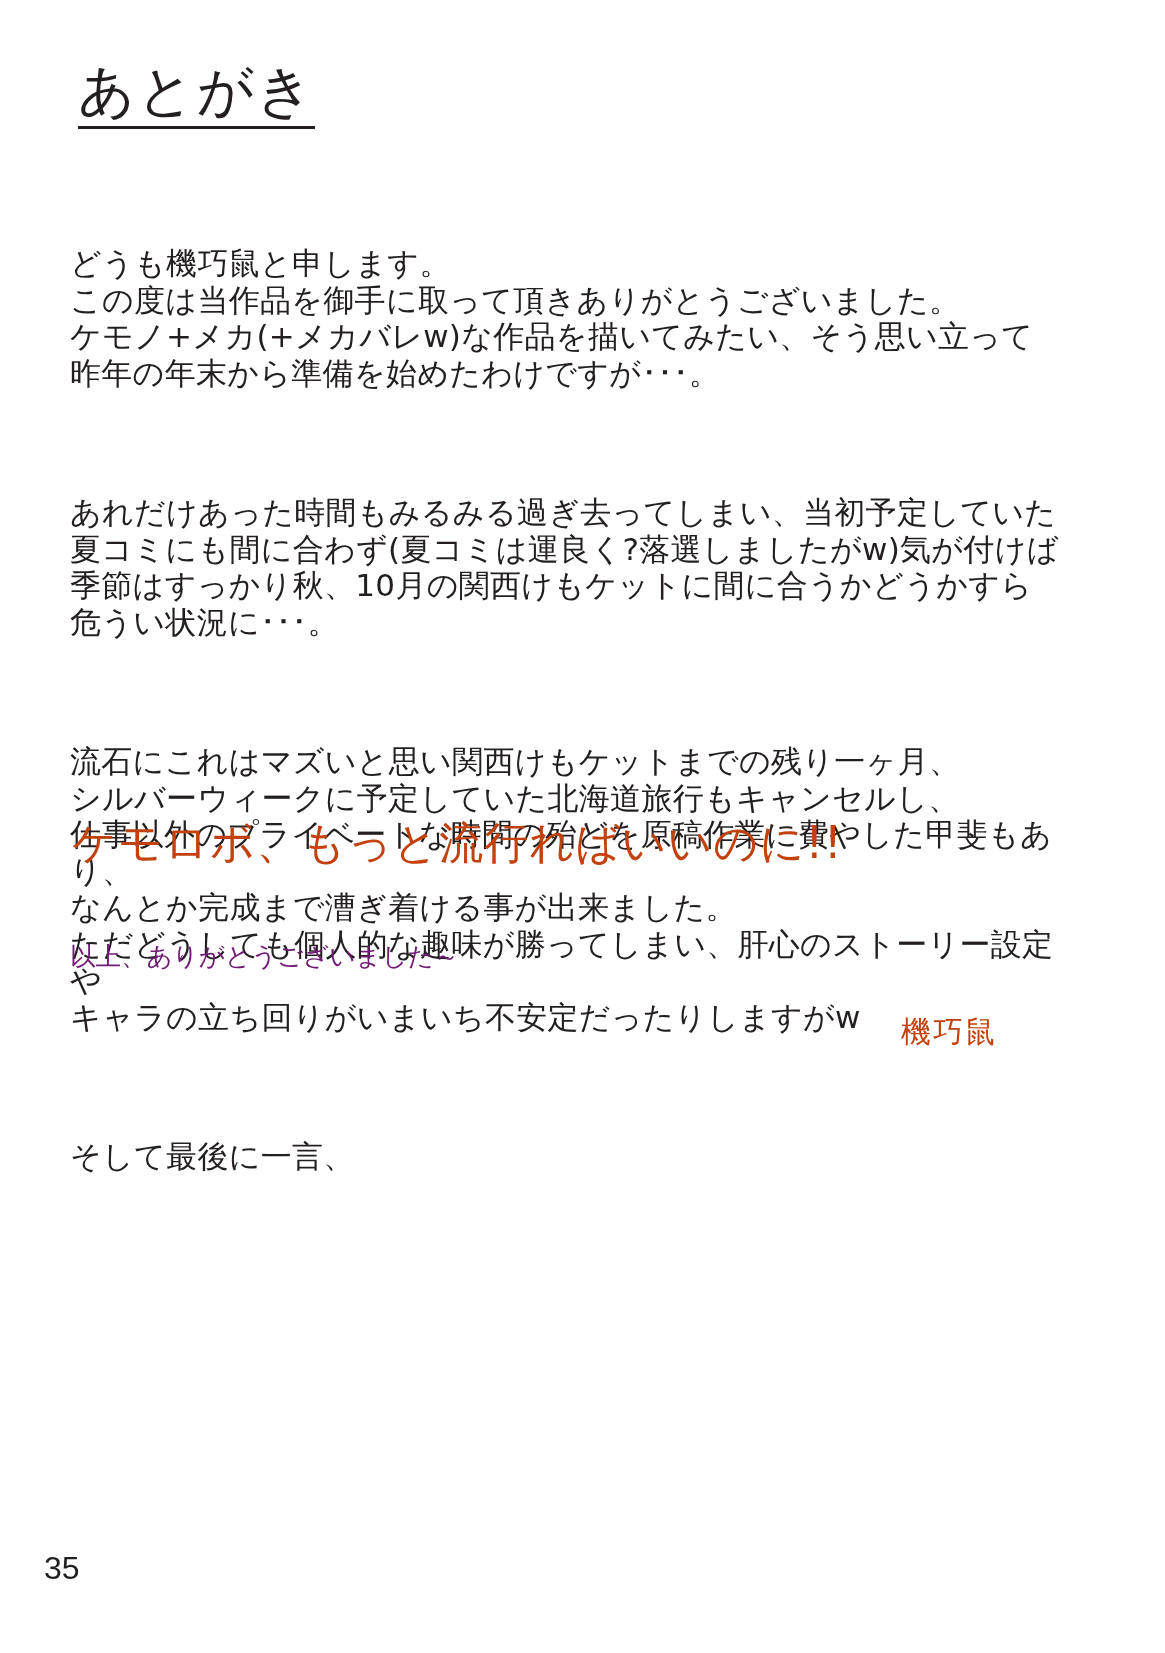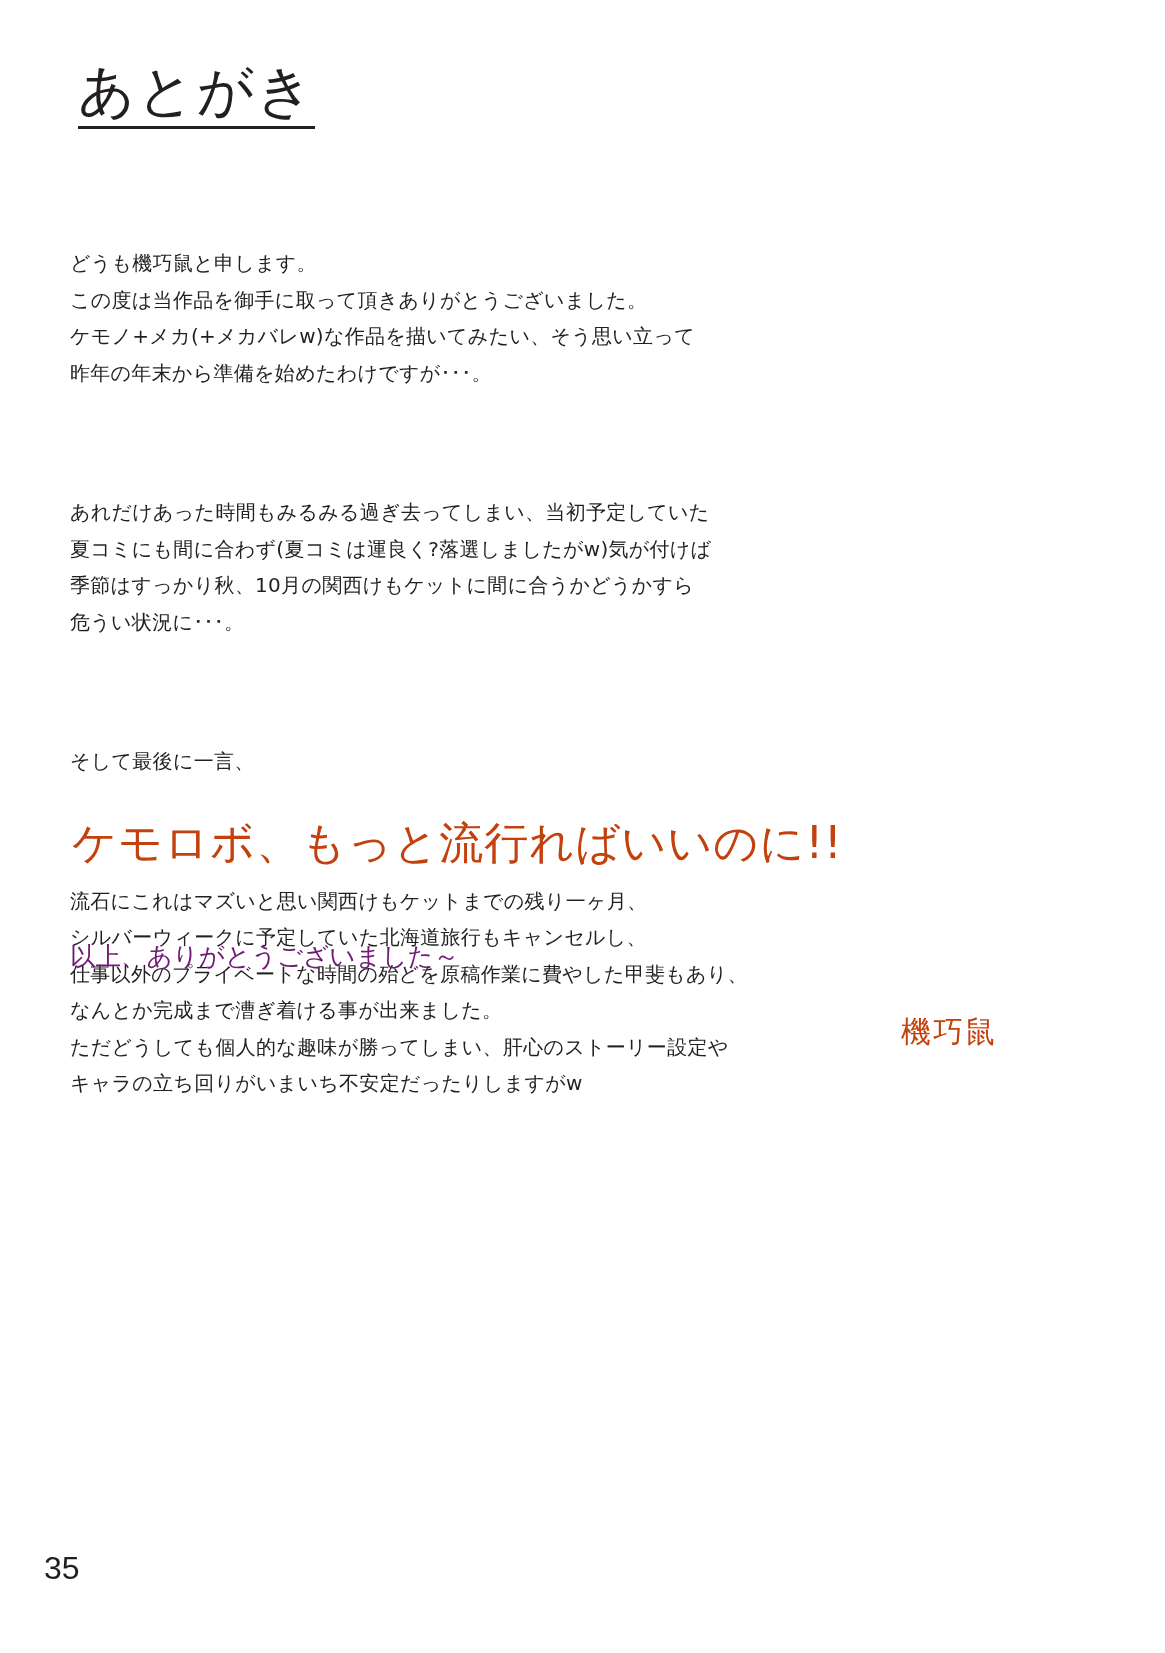--- a/index.html
+++ b/index.html
@@ -30,21 +30,21 @@
     color: #231f20;
     border-bottom: 3px solid #231f20;
     padding-bottom: 4px;
     display: inline-block;
   }
   .body-text {
     position: absolute;
     left: 70px;
     top: 172px;
     width: 1000px;
-    font-size: 20px;
+    font-size: 31px;
     line-height: 36.5px;
     letter-spacing: 0.3px;
     color: #231f20;
     white-space: pre-wrap;
   }
   .para {
     margin: 0 0 30px 0;
     white-space: pre-wrap;
   }
   .para:last-child {
@@ -97,27 +97,27 @@
 
   <div class="body-text">
     <p class="para">どうも機巧鼠と申します。
 この度は当作品を御手に取って頂きありがとうございました。
 ケモノ+メカ(+メカバレw)な作品を描いてみたい、そう思い立って
 昨年の年末から準備を始めたわけですが･･･。</p>
     <p class="para">あれだけあった時間もみるみる過ぎ去ってしまい、当初予定していた
 夏コミにも間に合わず(夏コミは運良く?落選しましたがw)気が付けば
 季節はすっかり秋、10月の関西けもケットに間に合うかどうかすら
 危うい状況に･･･。</p>
-    <p class="para">そして最後に一言、</p>
     <p class="para">流石にこれはマズいと思い関西けもケットまでの残り一ヶ月、
 シルバーウィークに予定していた北海道旅行もキャンセルし、
 仕事以外のプライベートな時間の殆どを原稿作業に費やした甲斐もあり、
 なんとか完成まで漕ぎ着ける事が出来ました。
 ただどうしても個人的な趣味が勝ってしまい、肝心のストーリー設定や
 キャラの立ち回りがいまいち不安定だったりしますがw</p>
+    <p class="para">そして最後に一言、</p>
   </div>
 
   <div class="shout">ケモロボ、もっと流行ればいいのに!!</div>
 
   <div class="closing">以上、ありがとうございました～</div>
 
   <div class="signature">機巧鼠</div>
 
   <div class="page-number">35</div>
 

